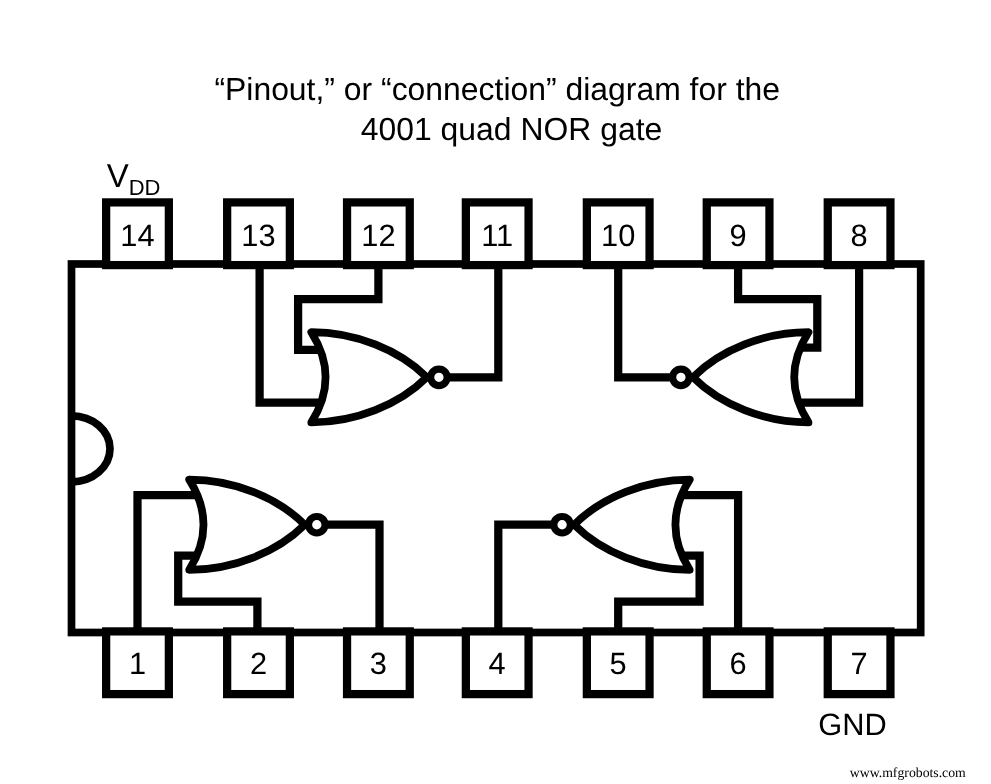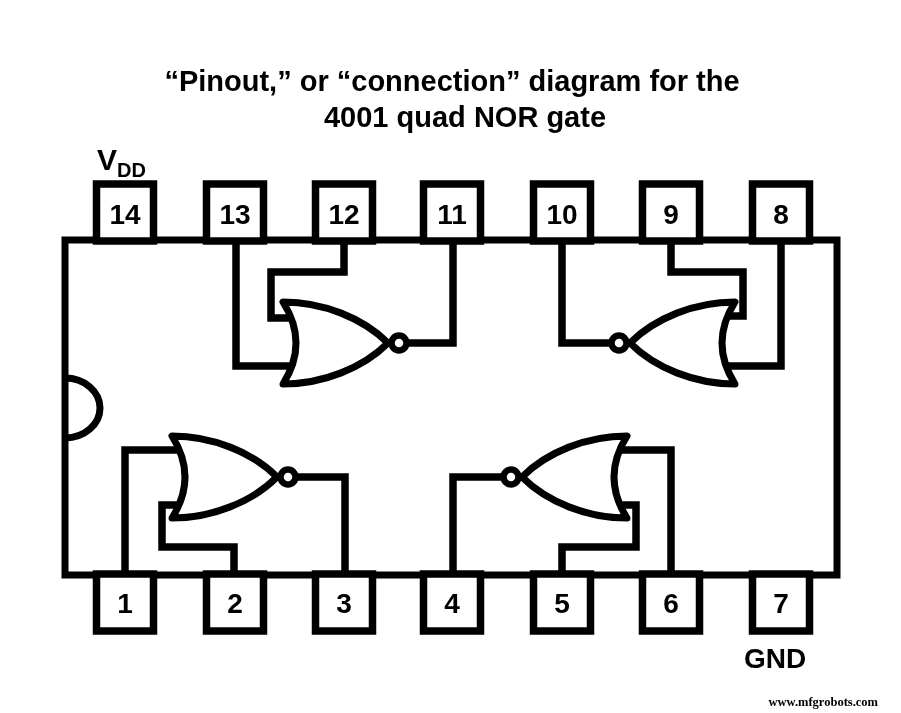--- a/index.html
+++ b/index.html
@@ -1,17 +1,17 @@
 <!DOCTYPE html>
 <html style="--ink: #000000; --bg: #ffffff;"><head>
 <meta charset="utf-8">
 <style>
   :root { --ink:#000000; --bg:#ffffff; }
   html,body { margin:0; padding:0; background:var(--bg); }
-  .stage { width:901px; height:713px; position:relative; background:var(--bg); overflow:hidden;font-weight:bold; }
+  .stage { width:901px; height:713px; position:relative; background:var(--bg); overflow:hidden; }
   svg { display:block; }
   text { fill:var(--ink); font-family:"Liberation Sans", sans-serif; }
   .title-text { font-size:29px; }
   .vdd-main { font-size:30px; }
   .vdd-sub  { font-size:20px; }
   .gnd-text { font-size:28px; }
   .pin-num  { font-size:28px; text-anchor:middle; }
   .watermark-text { font-family:"Liberation Serif", serif; font-size:12.5px; text-anchor:end; }
   .ic-body  { fill:none; stroke:var(--ink); stroke-width:7; }
   .notch    { fill:none; stroke:var(--ink); stroke-width:7; }

